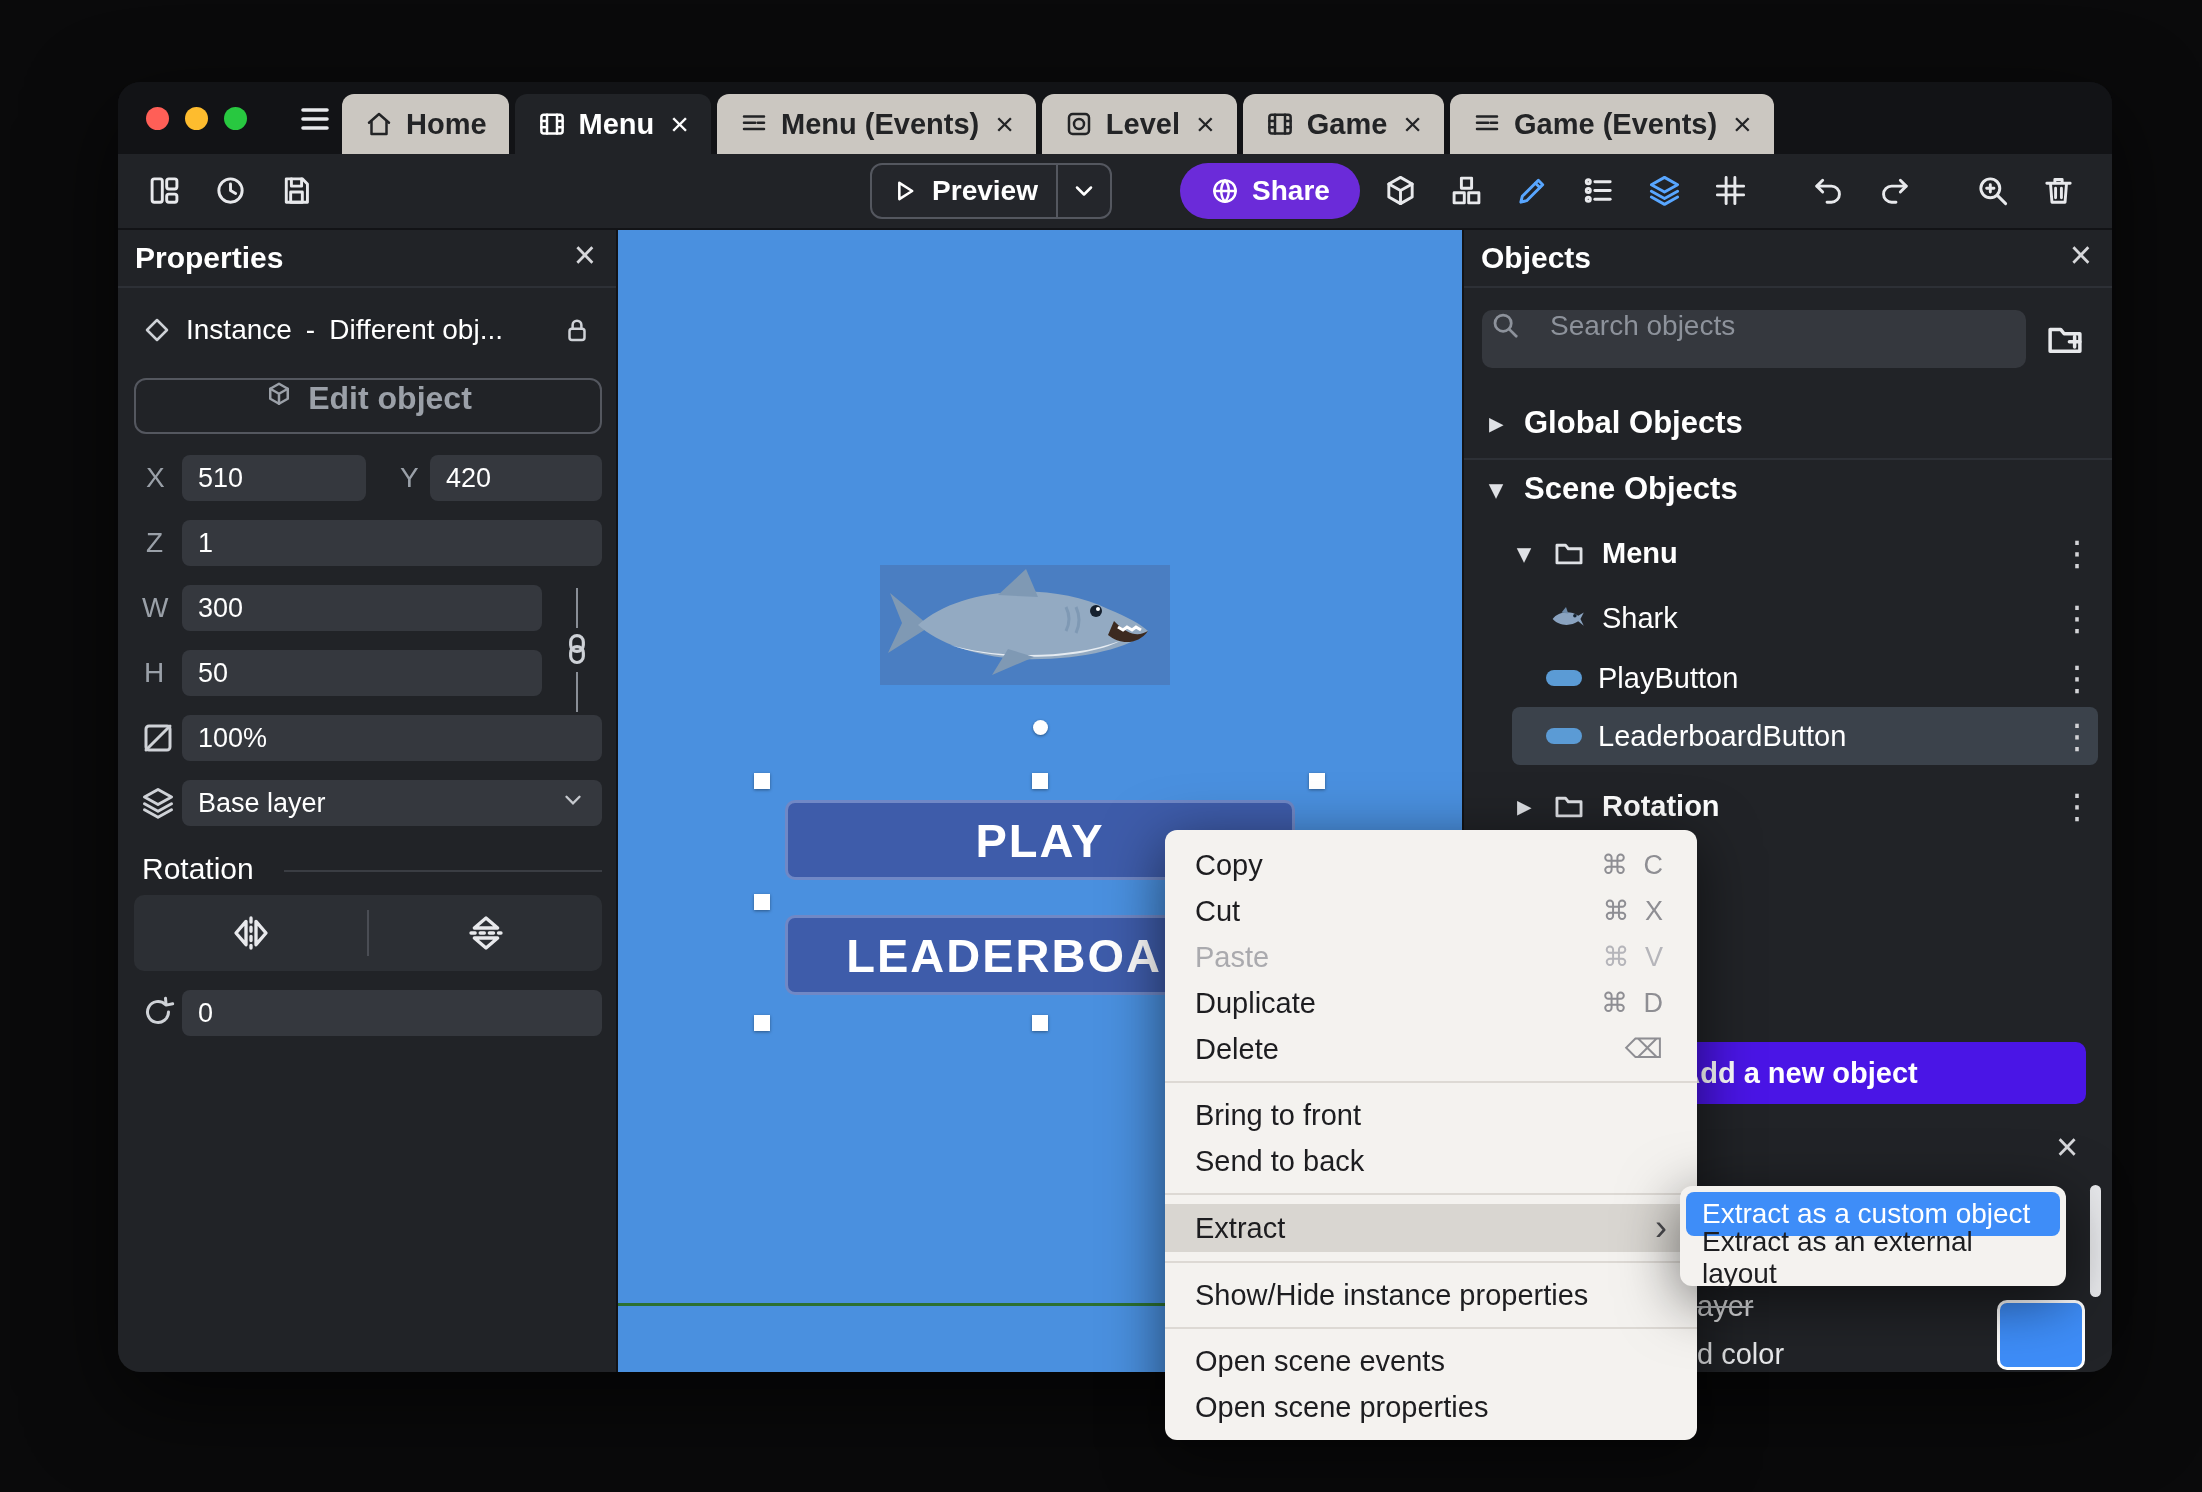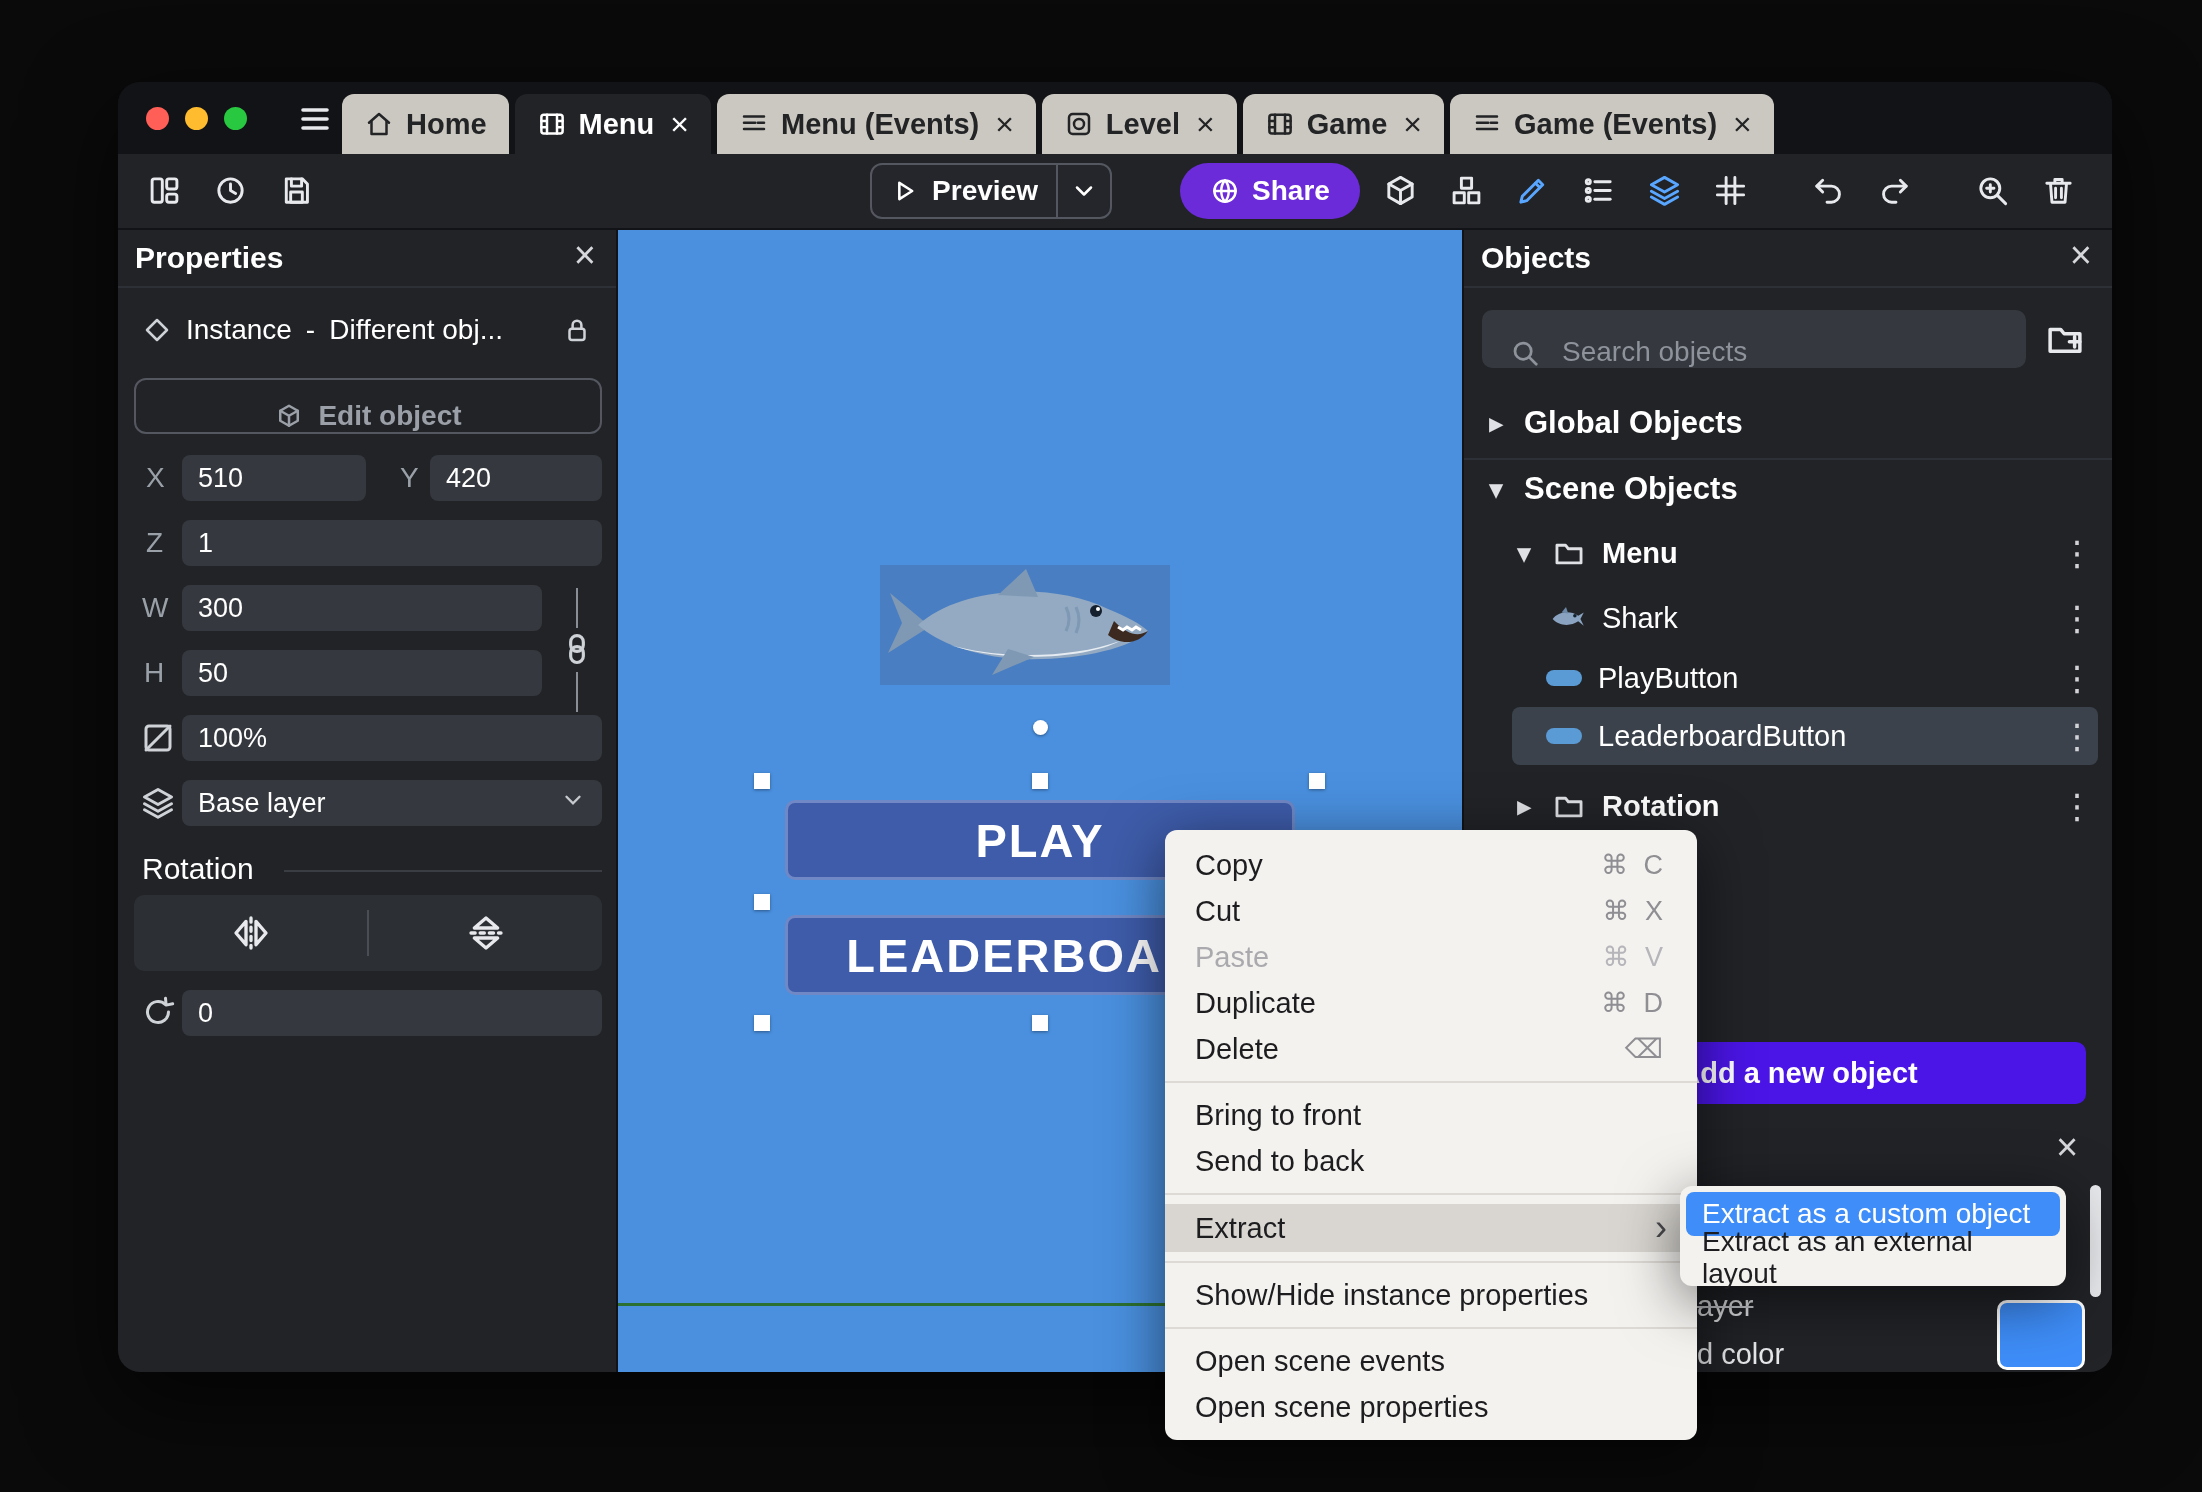--- a/index.html
+++ b/index.html
@@ -62,21 +62,21 @@
   .plabel { color:#9aa0a8; font-size:28px; }
   .pinput { background:#35383e; border:none; border-radius:8px; height:46px; color:#fff;
             font-size:27px; padding:0 16px; font-family:inherit; width:100%; outline:none; }
   .pselect { background:#35383e; border-radius:8px; height:46px; color:#fff; font-size:27px;
              padding:0 16px; display:flex; align-items:center; }
   .pselect .chev { margin-left:auto; color:#c6c9ce; }
   .smallicon { color:#cfd2d7; display:flex; align-items:center; justify-content:center; }
   .smallicon svg { stroke:currentColor; fill:none; stroke-width:2; stroke-linecap:round; stroke-linejoin:round; }
   .instance-row { display:flex; align-items:center; gap:14px; color:#fff; font-size:28px; }
   .edit-btn { border:2px solid #54575f; border-radius:12px; color:#9ba0a8; display:flex;
-              align-items:flex-end; justify-content:center; gap:14px; font-size:28px; font-weight:700; }
+              align-items:flex-start; justify-content:center; gap:14px; font-size:32px; font-weight:700; }
   .edit-btn svg { width:30px; height:30px; stroke:currentColor; fill:none; stroke-width:2;
                   stroke-linecap:round; stroke-linejoin:round; }
   .rot-line { height:2px; background:#3a3d43; }
   .flip-row { background:#2c2f34; border-radius:10px; display:flex; align-items:center; }
   .flip-half { flex:1; display:flex; align-items:center; justify-content:center; color:#e8e9ec; }
   .flip-half svg { width:40px; height:40px; stroke:currentColor; fill:none; stroke-width:2;
                    stroke-linecap:round; stroke-linejoin:round; }
   .flip-div { width:2px; height:46px; background:#4a4d54; }
   .linkline { width:2px; background:#8a8f97; }
 
@@ -87,21 +87,21 @@
   .gbtn { position:absolute; left:167px; width:510px; height:80px; background:#3e5caa;
           border:3px solid #7088c6; border-radius:10px; color:#fff; display:flex; align-items:center;
           justify-content:center; font-size:47px; font-weight:800; letter-spacing:2px; }
   .handle { position:absolute; width:16px; height:16px; background:#fff;
             box-shadow:0 1px 3px rgba(0,0,0,.4); }
   .handle.round { border-radius:50%; width:15px; height:15px; }
   .guide { position:absolute; left:0; right:0; top:1073px; height:3px; background:#2c7031; }
 
   
   .search { position:absolute; left:18px; top:80px; width:544px; height:58px; background:#35383e;
-            border-radius:10px; display:flex; align-items:flex-end; padding:0 28px; gap:22px; color:#8d929b; }
+            border-radius:10px; display:flex; align-items:flex-start; padding:0 8px; gap:30px; color:#8d929b; }
   .search svg { width:30px; height:30px; stroke:currentColor; fill:none; stroke-width:2.2;
                 stroke-linecap:round; }
   .search input { flex:1; background:transparent; border:none; outline:none; color:#dfe1e5;
                   font-size:28px; font-family:inherit; }
   .search input::placeholder { color:#8d929b; }
   .folder-add { position:absolute; left:580px; top:88px; color:#e8e9ec; }
   .folder-add svg { width:42px; height:42px; stroke:currentColor; fill:none; stroke-width:2;
                     stroke-linecap:round; stroke-linejoin:round; }
   .orow { position:absolute; display:flex; align-items:center; gap:16px; color:#fff;
           font-size:29px; height:46px; }

